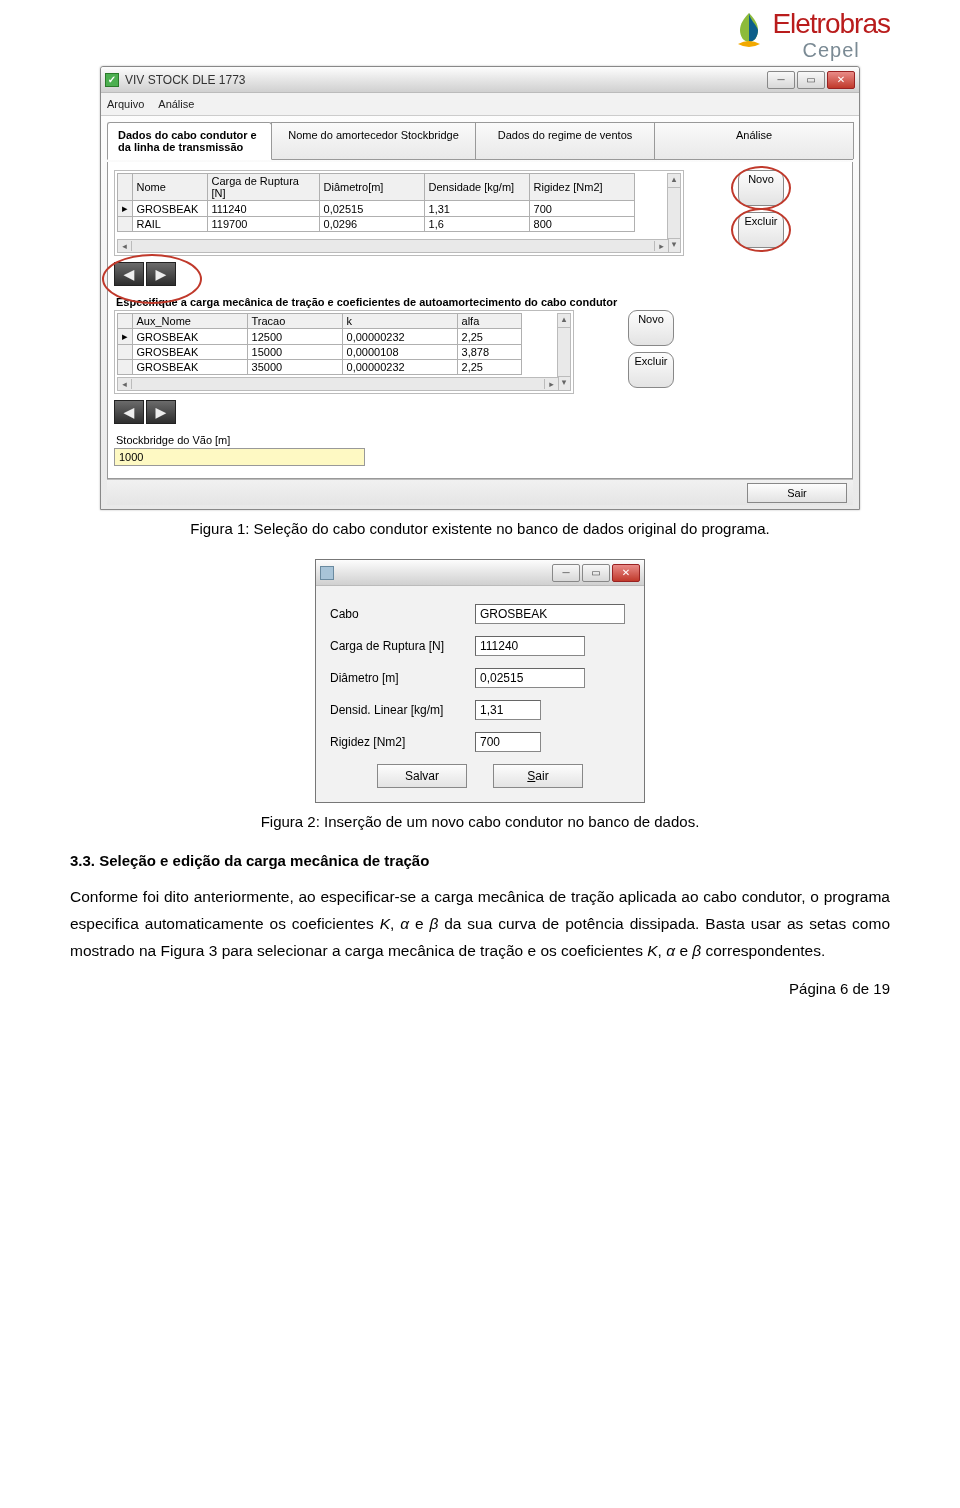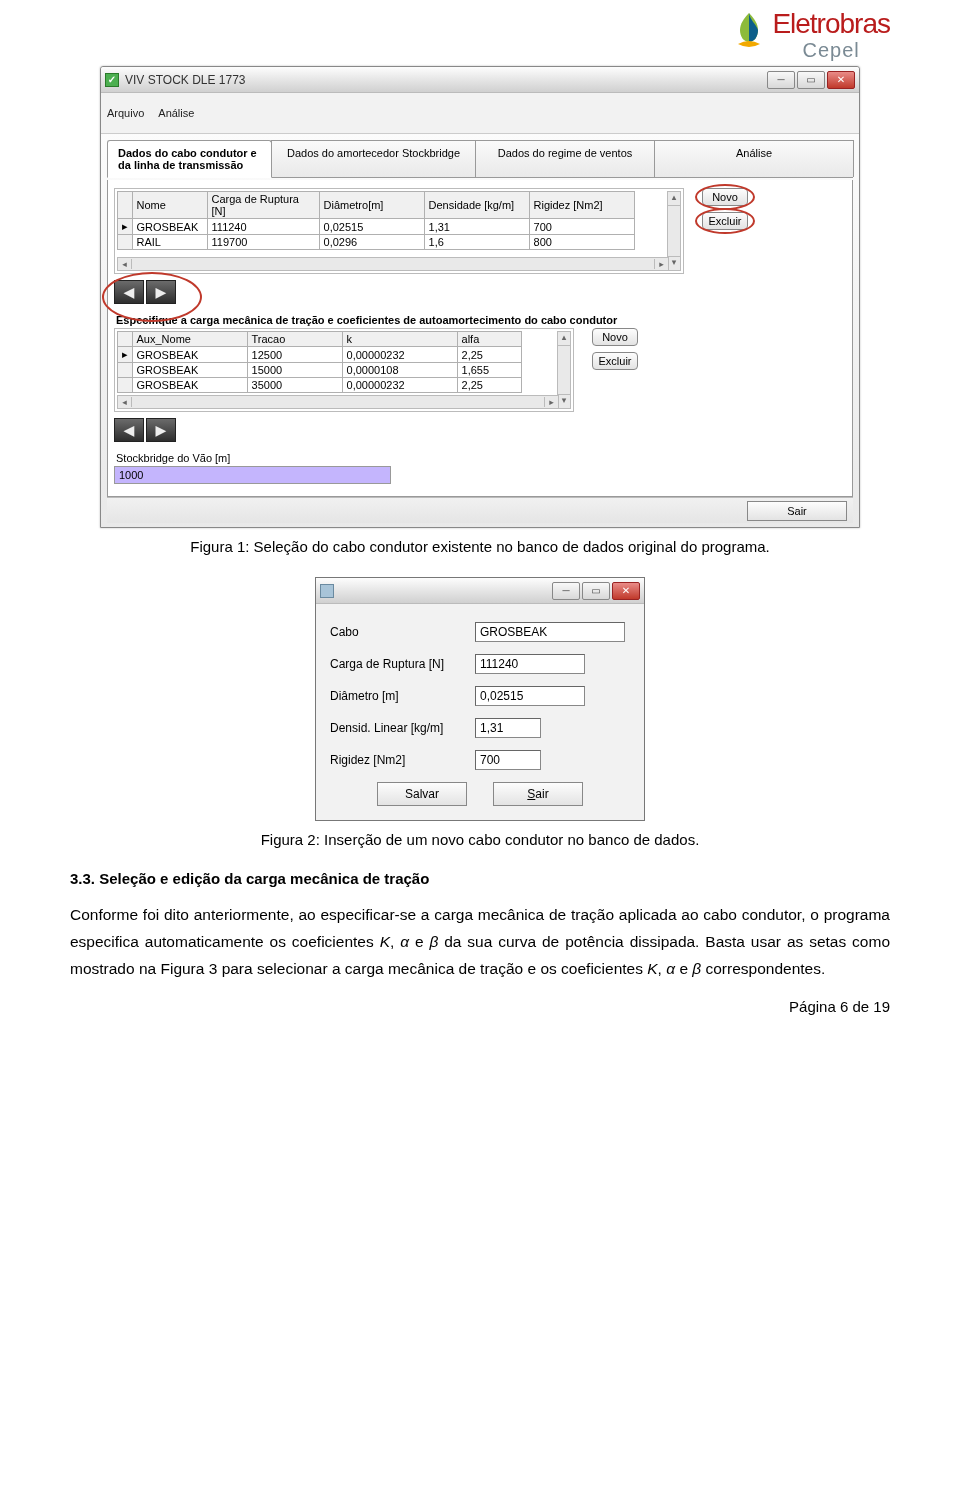--- a/index.html
+++ b/index.html
@@ -38,21 +38,21 @@
     border-bottom:1px solid #bbb;
     padding:0 4px;
     border-radius: 3px 3px 0 0;
   }
   .title-icon { width:14px; height:14px; background:#4CAF50; border:1px solid #2a7a2a; margin-right:6px; display:flex; align-items:center; justify-content:center; }
   .title-icon::before { content:"✓"; color:#fff; font-size:10px; font-weight:bold; }
   .title-text { flex:1; font-size:12px; color:#333; }
   .winbtns { display:flex; gap:2px; }
   .winbtn { width:28px; height:18px; border:1px solid #888; border-radius:2px; background:linear-gradient(#f8f8f8,#d8d8d8); font-size:10px; display:flex; align-items:center; justify-content:center; color:#444; }
   .winbtn.close { background: linear-gradient(#e98b87, #c0392b); color:#fff; border-color:#922; }
-  .menubar { display:flex; gap:14px; padding:14px 6px; font-size:11px; color:#222; border-bottom:1px solid #ccc; background:#f2f2f2; }
+  .menubar { display:flex; gap:14px; padding:5px 6px; font-size:11px; color:#222; border-bottom:1px solid #ccc; background:#f2f2f2; }
   .client { padding:4px; }
   .tabstrip {
     display:flex;
     border-bottom:1px solid #999;
     background:#f0f0f0;
     font-size:11px;
     margin:2px;
   }
   .tab {
     padding:6px 10px;
@@ -86,25 +86,26 @@
     text-align:left;
     height:15px;
     font-weight:normal;
     background:#fff;
   }
   table.datagrid th { background:#f0f0f0; }
   .rowmarker { width:14px; background:#f0f0f0 !important; text-align:center !important; }
   .grid-wrap { display:flex; align-items:flex-start; gap:18px; }
   .side-btns { display:flex; flex-direction:column; gap:6px; }
   .side-btn {
-    width:46px; height:18px;
+    width:46px; height:36px;
     border:1px solid #888;
     background:linear-gradient(#fdfdfd,#e3e3e3);
     font-size:11px; text-align:center; line-height:16px;
-    border-radius:4px;
+    border-radius:9px;
+    margin-left:36px;
   }
   .ring { position:relative; }
   .ring::after {
     content:"";
     position:absolute;
     left:-8px; top:-5px; right:-8px; bottom:-5px;
     border:2px solid #c0392b;
     border-radius:50%;
   }
 
@@ -129,21 +130,21 @@
     display:flex; align-items:center; justify-content:center;
     color:#eee; font-size:14px;
   }
   .nav-arrows.ring-box { position:relative; }
   .nav-arrows.ring-box::after {
     content:"";
     position:absolute; left:-12px; top:-8px; width:96px; height:46px;
     border:2px solid #c0392b; border-radius:50%;
   }
 
-  .span-field { border:1px solid #999; height:18px; padding:1px 4px; font-size:11px; width:277px; background:#c4b5fd; }
+  .span-field { border:1px solid #999; height:18px; padding:1px 4px; font-size:11px; width:251px; background:#fef9c3; }
   .footer-bar { height:26px; border-top:1px solid #bbb; background:linear-gradient(#f1f1f1,#e5e5e5); display:flex; justify-content:flex-end; align-items:center; padding:0 6px; margin:0 2px; }
   .footer-btn { width:100px; height:20px; border:1px solid #888; background:linear-gradient(#fdfdfd,#e3e3e3); font-size:11px; text-align:center; line-height:18px; }
 
   
   .fig-caption { text-align:center; font-size:15px; margin:10px 0 22px 0; }
 
   
   .dlg {
     width: 330px;
     margin: 0 auto 8px auto;
@@ -197,21 +198,21 @@
       <div class="winbtn close">✕</div>
     </div>
   </div>
   <div class="menubar">
     <span>Arquivo</span>
     <span>Análise</span>
   </div>
   <div class="client">
     <div class="tabstrip">
       <div class="tab active">Dados do cabo condutor e da linha de transmissão</div>
-      <div class="tab">Dados do amortecedor Stockbridge</div>
+      <div class="tab">Nome do amortecedor Stockbridge</div>
       <div class="tab">Dados do regime de ventos</div>
       <div class="tab">Análise</div>
     </div>
     <div class="pane">
 
       
       <div class="grid-wrap">
         <div class="grid-area" style="width:570px; height:86px;">
           <table class="datagrid">
             <tbody>
@@ -278,21 +279,21 @@
               <td>GROSBEAK</td>
               <td>12500</td>
               <td>0,00000232</td>
               <td>2,25</td>
             </tr>
             <tr>
               <td class="rowmarker"></td>
               <td>GROSBEAK</td>
               <td>15000</td>
               <td>0,0000108</td>
-              <td>1,655</td>
+              <td>3,878</td>
             </tr>
             <tr>
               <td class="rowmarker"></td>
               <td>GROSBEAK</td>
               <td>35000</td>
               <td>0,00000232</td>
               <td>2,25</td>
             </tr>
           </tbody>
             </table>

